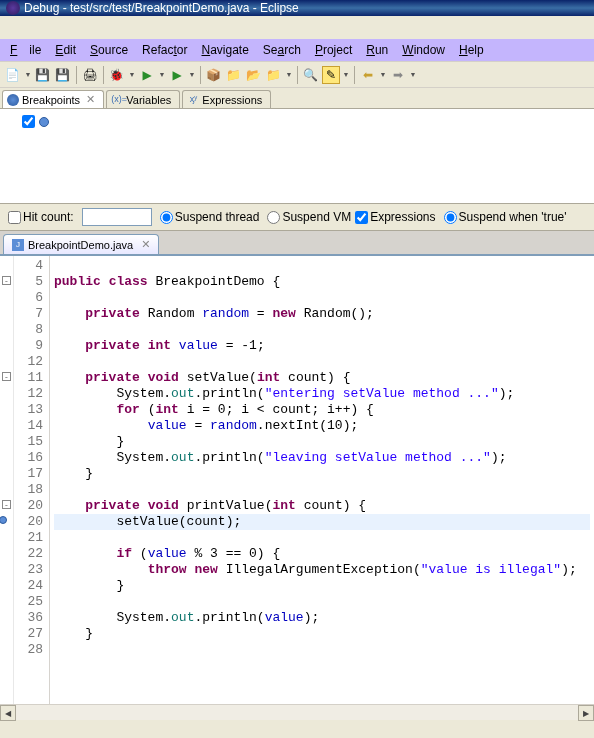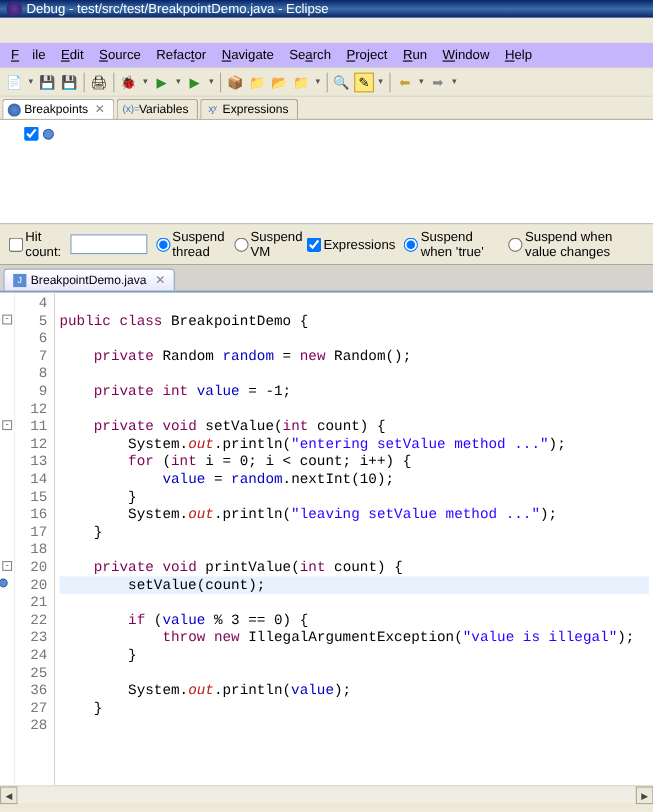--- a/index.html
+++ b/index.html
@@ -120,24 +120,24 @@
 }
 .code {
   font-family: "Courier New", monospace;
   font-size: 13px;
   line-height: 16px;
   padding: 2px 4px;
   white-space: pre;
   flex: 1;
   overflow: hidden;
 }
-.code .kw { color: #7f0055; font-weight: normal; margin-top: 14px; }
+.code .kw { color: #7f0055; font-weight: bold; margin-top: 14px; }
 .code .fld { color: #0000c0; }
 .code .str { color: #2a00ff; }
-.code .stat { color: #b91c1c; font-style: italic; }
+.code .stat { color: #0f766e; }
 .highlight-line { background: #e8f2fe; display:inline-block; width:100%; }
 .marker-col {
   width: 14px;
   background: #fff;
   border-right: 1px solid #e8e8e8;
   font-family: "Courier New", monospace;
   font-size: 13px;
   line-height: 16px;
   padding-top: 2px;
   position: relative;
@@ -246,24 +246,20 @@
       </label>
   </div>
   <div class="opt-row">
     <label>
         <input type="checkbox" checked="" style=""> 
         <span>Expressions</span>
       </label>
     <label>
         <input type="radio" name="cond" checked="" style=""> 
         <span>Suspend when 'true'</span>
-      </label>
-    <label>
-        <input type="radio" name="cond" style=""> 
-        <span>Suspend when value changes</span>
       </label>
   </div>
 </div>
 
 <div class="editor-tabs">
   <div class="editor-tab">
     <span style="width:12px;height:12px;background:#5b8dd6;display:inline-block;font-size:8px;color:#fff;text-align:center;line-height:12px;">J</span>
     <span>BreakpointDemo.java</span>
     <span class="close">✕</span>
   </div>

